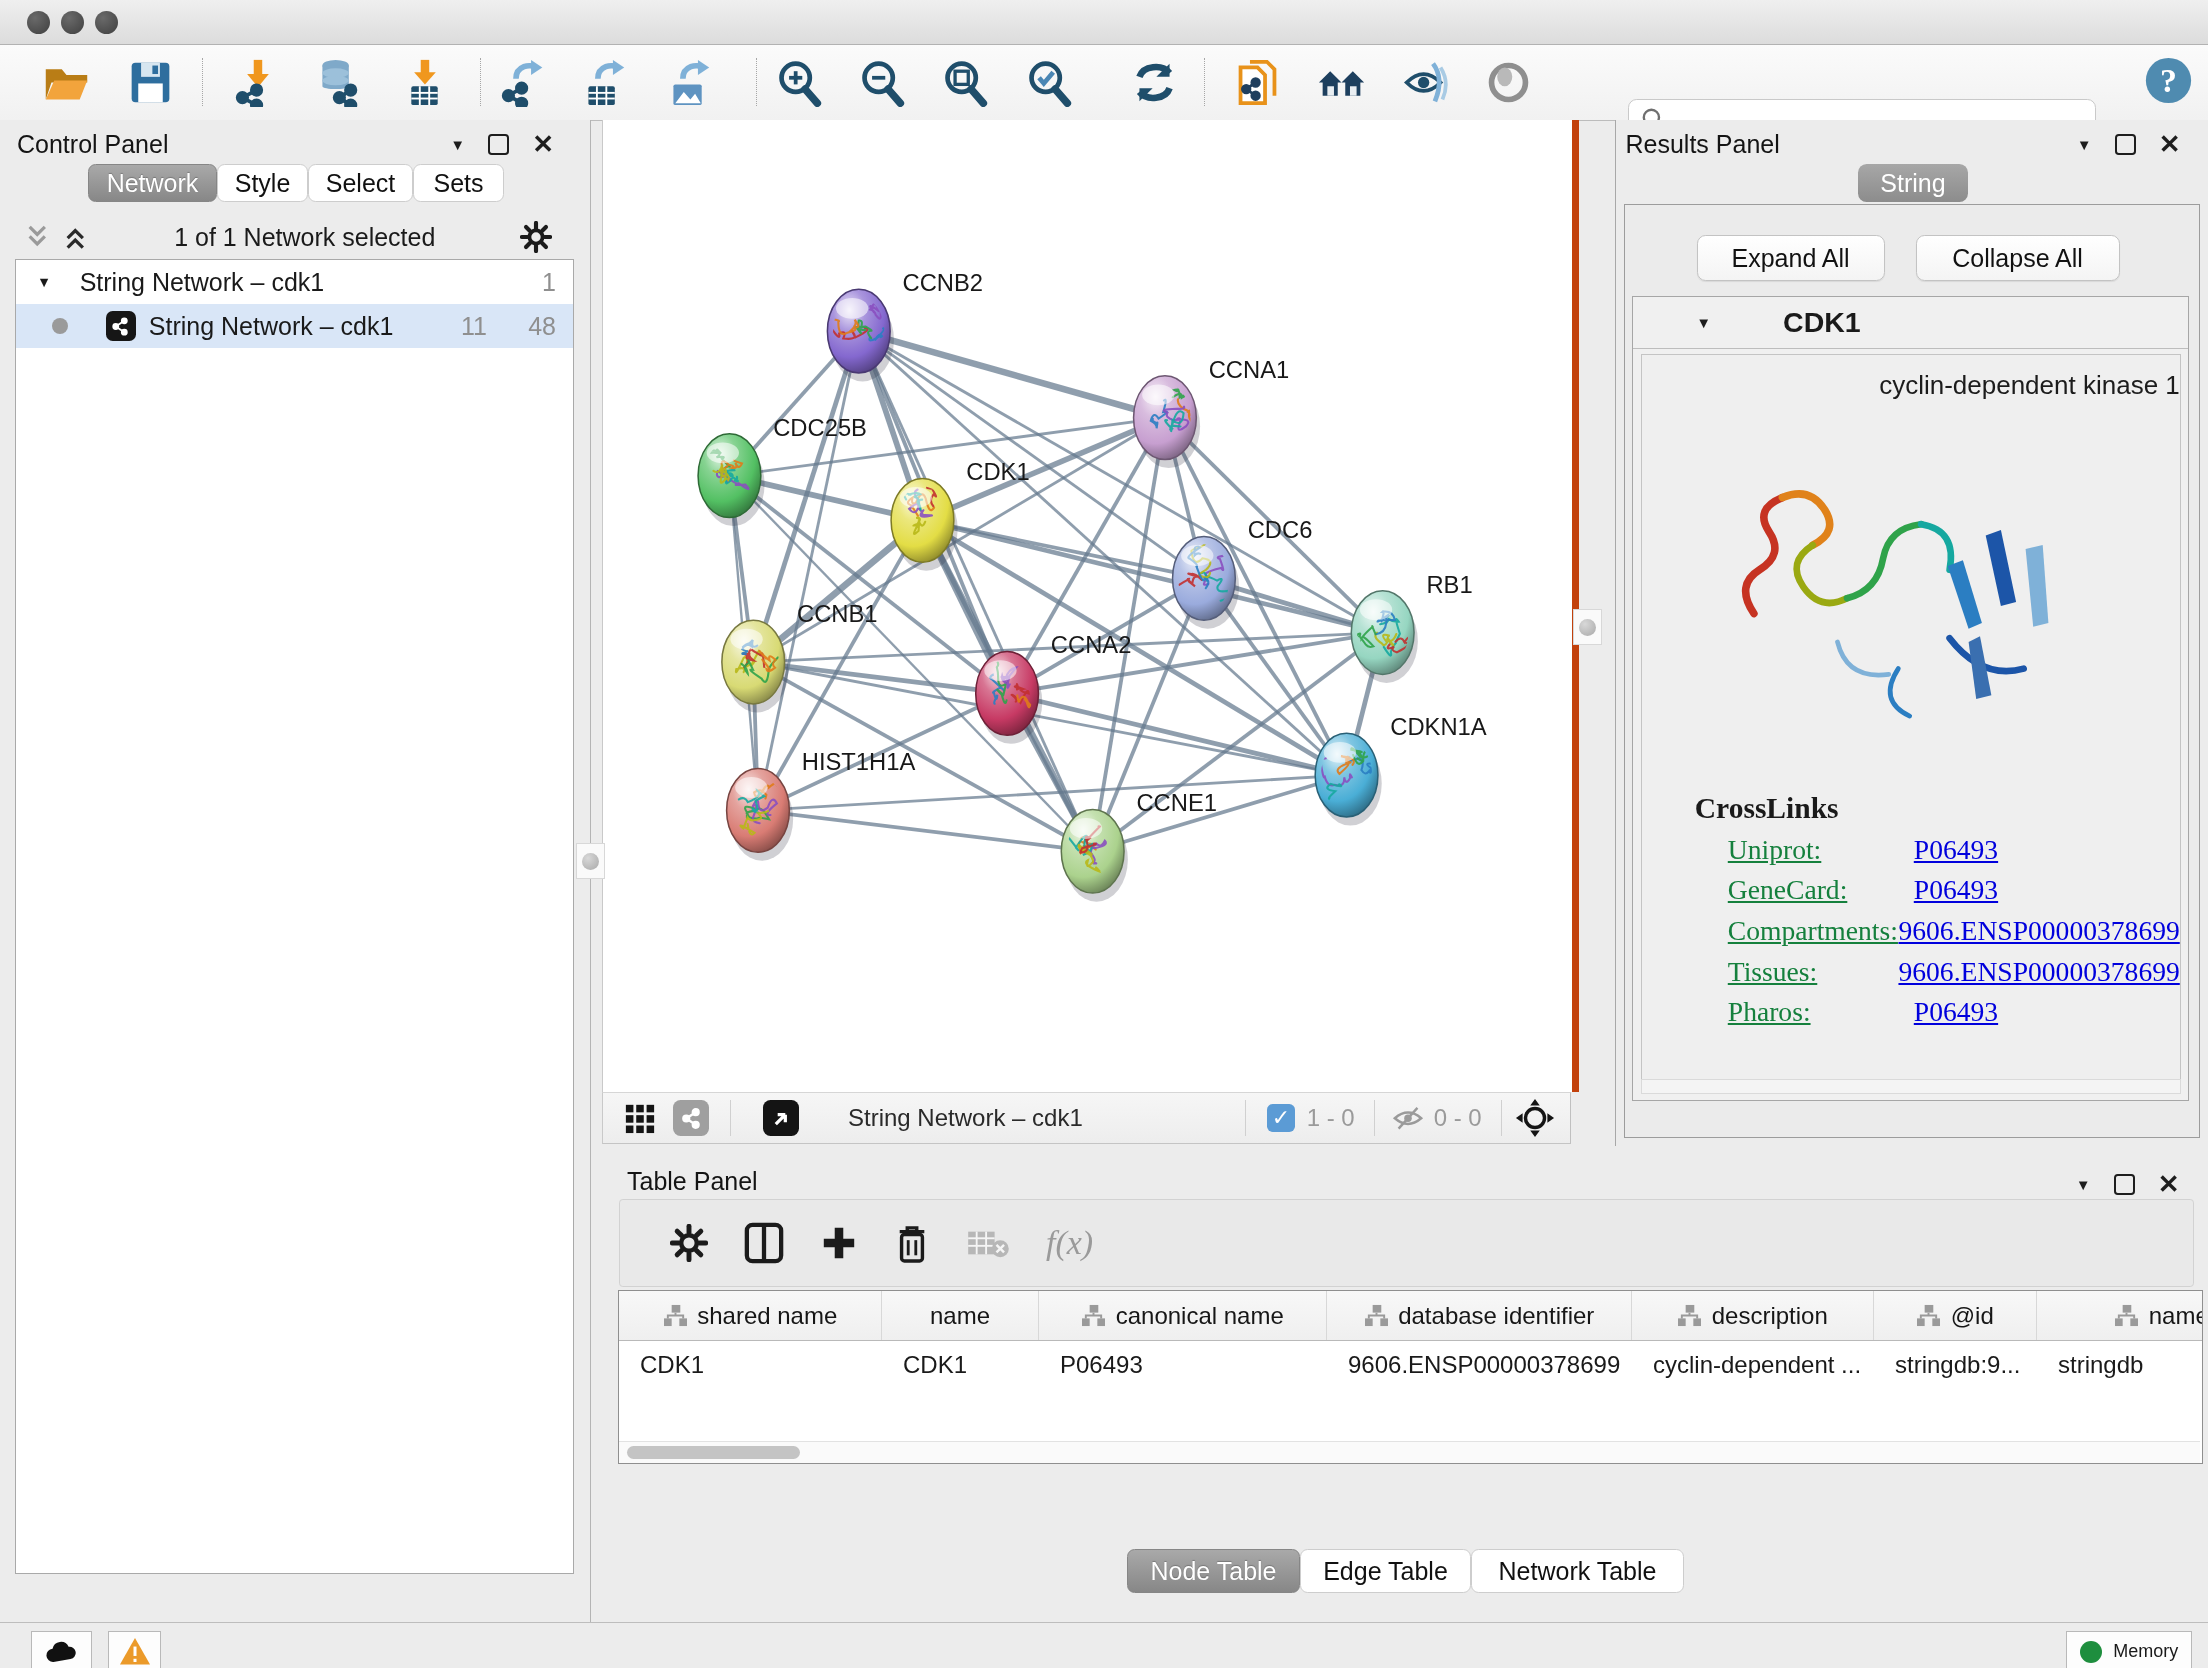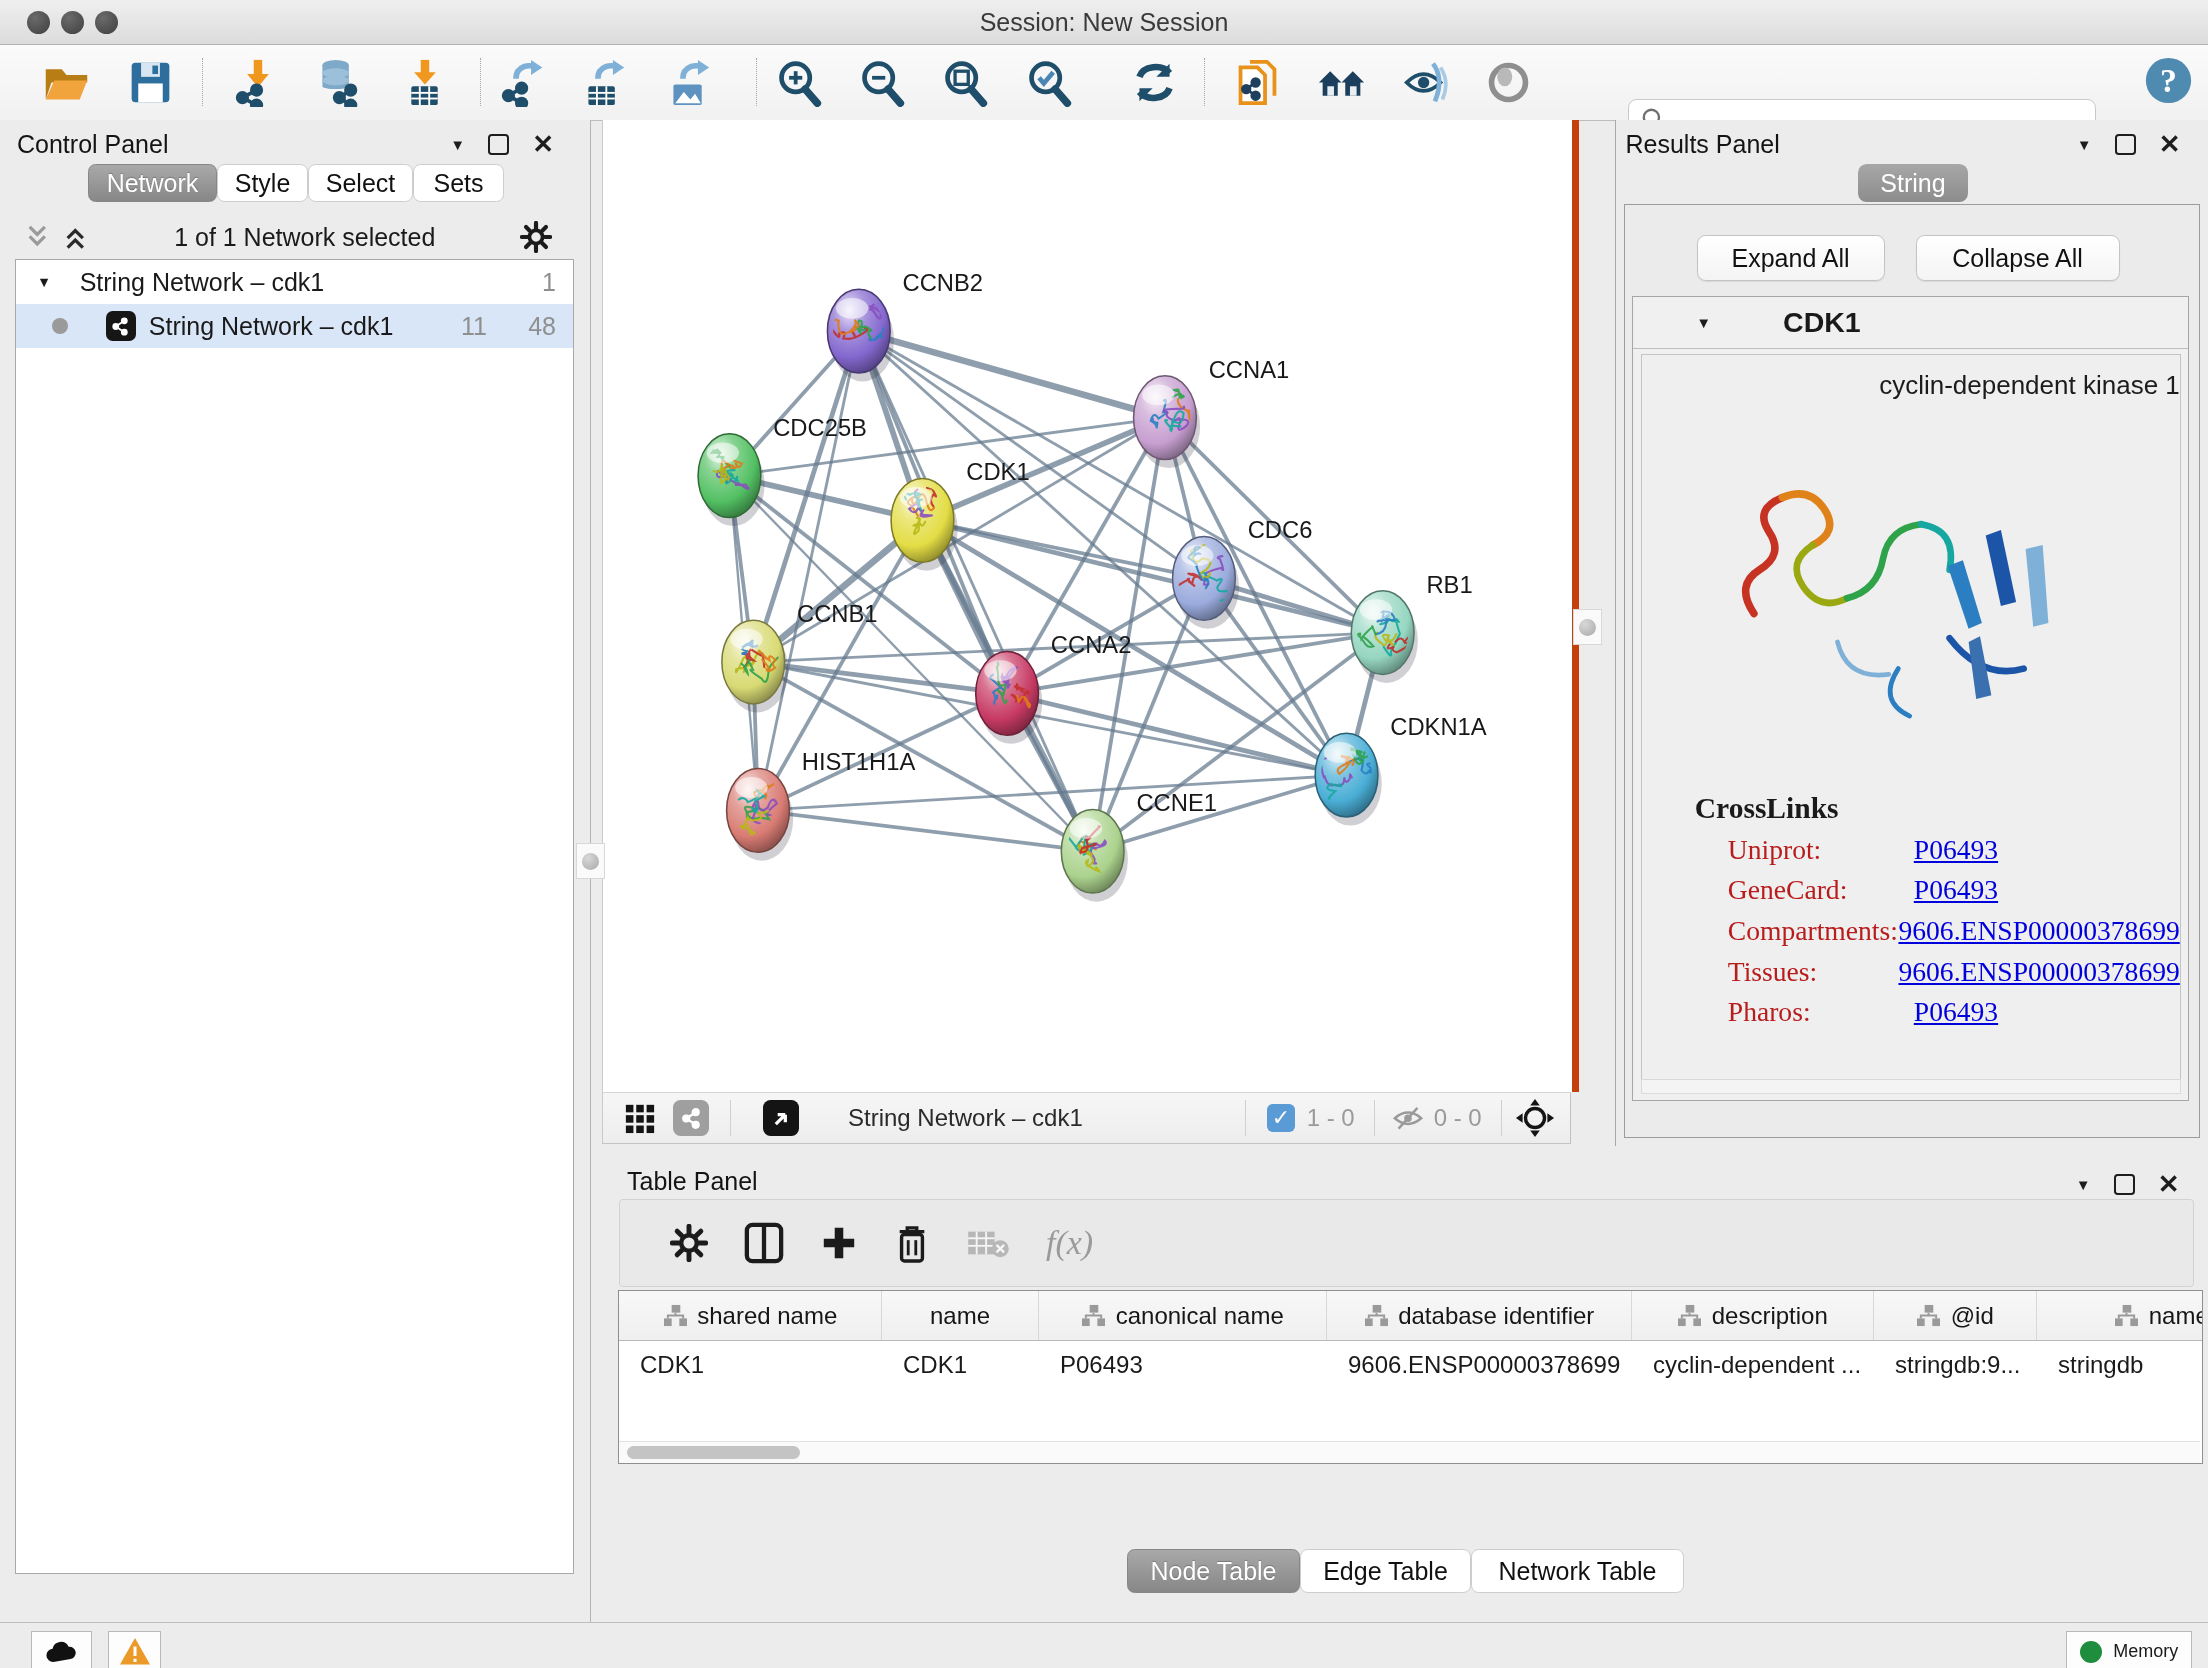--- a/index.html
+++ b/index.html
@@ -68,21 +68,21 @@
   .string-tab{position:absolute;left:242px;top:44px;width:110px;height:38px;border-radius:8.6px;
     background:linear-gradient(#a7a7a7,#8c8c8c);color:#fff;font-size:25px;display:flex;align-items:center;justify-content:center;}
   .res-outer{position:absolute;left:7.6px;top:84px;width:576px;height:934px;background:#ebebeb;border:1.9px solid #9c9c9c;box-sizing:border-box;}
   .res-section{position:absolute;left:7.6px;top:91px;width:557px;height:805px;border:1.9px solid #a6a6a6;background:#f0f0f0;box-sizing:border-box;}
   .res-sec-header{height:51px;display:flex;align-items:center;border-bottom:1px solid #bdbdbd;}
   .res-inner{position:absolute;left:7.6px;top:57px;width:538px;height:738px;border:1px solid #c4c4c4;background:#efefef;overflow:hidden;}
   .gene-desc{font-size:26px;color:#1c1c1c;margin:15px 0 0 15px;text-align:right;}
   .crosslinks{font-family:"Liberation Serif",serif;}
   .cl-title{font-size:29.5px;font-weight:bold;margin:17px 0 5.7px 53px;}
   .cl-row{display:flex;font-size:27.6px;margin:8.6px 0 0 86px;}
-  .cl-label{width:186px;color:#b91c1c;}
+  .cl-label{width:186px;color:#15803d;text-decoration:underline;}
   .cl-link{color:#0000dd;text-decoration:underline;}
   .res-scroll{position:absolute;left:7.6px;bottom:5.7px;width:538px;height:13.3px;background:#f4f4f4;border:1px solid #dadada;}
   
   .table-panel{position:absolute;left:602px;top:1146px;width:1606px;height:476px;background:#ececec;}
   .tp-toolbar{position:absolute;left:17px;top:53px;width:1575px;height:88px;background:#e9e9e9;
     border:1px solid #d2d2d2;border-radius:3.8px;display:flex;align-items:center;gap:36px;padding-left:50px;box-sizing:border-box;}
   .fx{font-family:"Liberation Serif",serif;font-style:italic;font-size:34px;color:#9a9a9a;}
   .tablebox{position:absolute;left:16px;top:144px;width:1585px;height:174px;background:#fff;
     border:1.9px solid #8f8f8f;box-sizing:border-box;overflow:hidden;}
   .thead{display:flex;height:49px;background:linear-gradient(#f8f8f8,#efefef);border-bottom:1.9px solid #b9b9b9;}
@@ -102,21 +102,20 @@
   .mem-label{font-size:18px;}
   svg{display:block;}
 </style>
 </head>
 <body>
 
 <div class="titlebar">
   <span class="tl" style="left:27px"></span>
   <span class="tl" style="left:61px"></span>
   <span class="tl" style="left:95px"></span>
-  <div class="title-text">Session: New Session</div>
 </div>
 
 <div class="toolbar">
   <div class="tbtn" style="left:40px">
     <svg width="49" height="49" viewBox="0 0 52 52">
       <path d="M4 44 V12 h17 l5 6 h22 v8 H10 Z" fill="#b97d16"></path>
       <path d="M4 44 L13 24 h35 l-8 20 Z" fill="#f2a43c"></path>
     </svg>
   </div>
   <div class="tbtn" style="left:124px">

